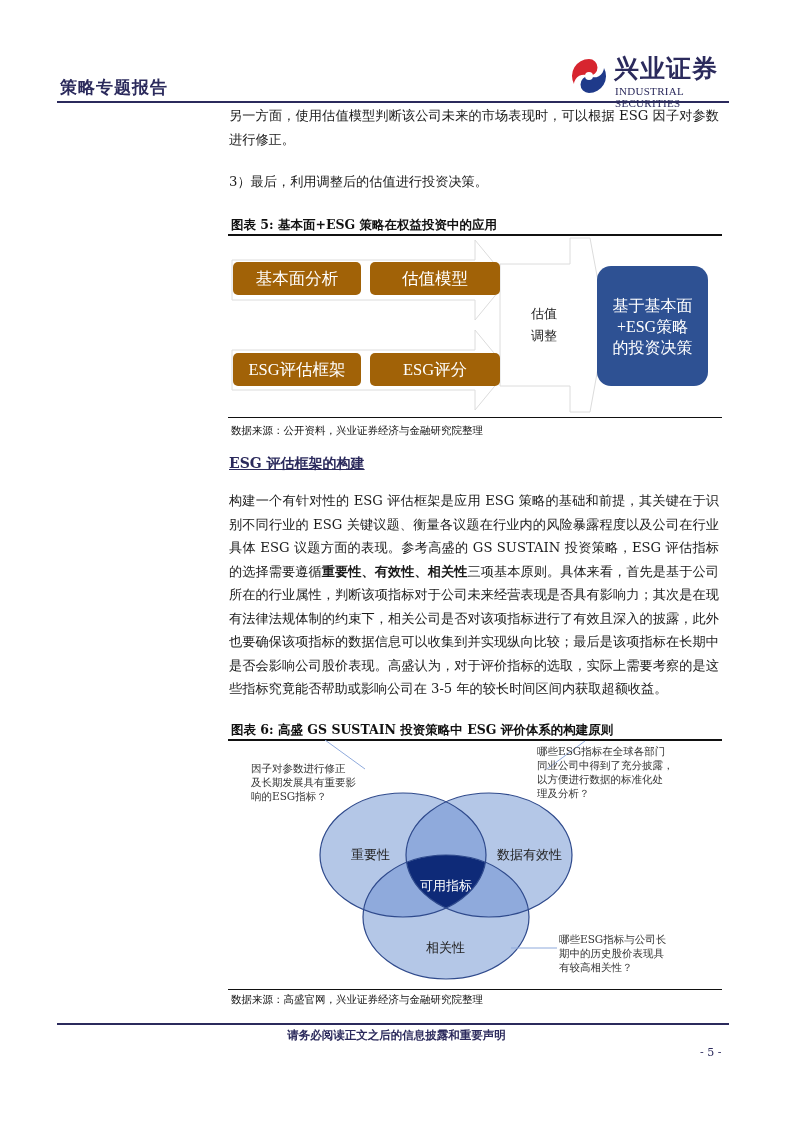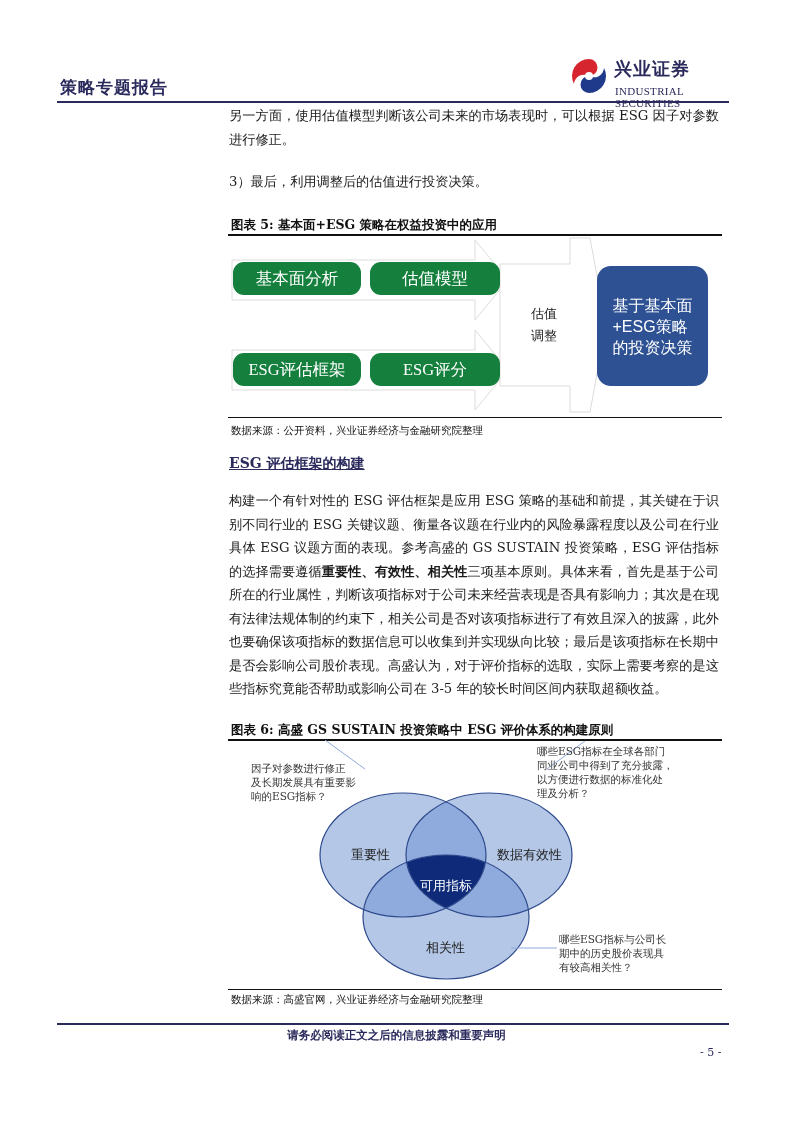--- a/index.html
+++ b/index.html
@@ -2,32 +2,32 @@
 <html><head>
 <meta charset="utf-8">
 <style>
   html, body { margin:0; padding:0; background:#ffffff; }
   body { width:793px; height:1122px; position:relative; overflow:hidden;
          font-family:"DejaVu Serif","Liberation Serif",serif; color:#1a1a1a; }
   .abs { position:absolute; }
   .hdr-title { left:60px; top:76px; font-size:17px; font-weight:bold; color:#2b2a5c; letter-spacing:1px; }
   .hdr-rule { left:57px; top:101px; width:672px; height:2px; background:#2b2a5c; }
   .logo { left:570px; top:54px; width:165px; height:44px; }
-  .logo-cn { position:absolute; left:44px; top:0px; font-size:18px; font-weight:bold; color:#2b2a5c; letter-spacing:1px; line-height:30px; }
+  .logo-cn { position:absolute; left:44px; top:0px; font-size:25px; font-weight:bold; color:#2b2a5c; letter-spacing:1px; line-height:30px; }
   .logo-en { position:absolute; left:45px; top:31px; font-size:11px; color:#2b2a5c; letter-spacing:0.3px; font-family:"Liberation Serif",serif; }
   .body-text { left:229px; width:490px; font-size:13.2px; line-height:23.5px; text-align:justify; }
   .fig-title { left:231px; font-size:12.5px; font-weight:bold; color:#111; }
   .fig-rule { left:228px; width:494px; height:1.5px; background:#111; }
   .source { left:231px; font-size:10.5px; color:#111; }
   .section-h { left:229px; top:455px; font-size:14px; font-weight:bold; color:#2b2a5c; text-decoration:underline; }
-  .box { position:absolute; background:#15803d; color:#fff; border-radius:11px; font-family:"Liberation Serif",serif;
+  .box { position:absolute; background:#a16207; color:#fff; border-radius:5px; font-family:"Liberation Serif",serif;
          font-size:16.5px; display:flex; align-items:center; justify-content:center; }
   .adj { position:absolute; font-size:13px; color:#222; text-align:center; line-height:22px; font-family:"Liberation Serif",serif; }
   .final { position:absolute; background:#2e5193; color:#fff; border-radius:14px; font-size:16px; line-height:21px;
-           display:flex; align-items:center; justify-content:center; font-family:Liberation Sans, sans-serif; }
+           display:flex; align-items:center; justify-content:center; text-align:center; font-family:Liberation Serif, serif; }
   .callout { position:absolute; font-size:10.5px; line-height:14px; color:#333; }
   .venn-label { position:absolute; font-size:13px; color:#222; }
   .footer-rule { left:57px; top:1023px; width:672px; height:2px; background:#2b2a5c; }
   .footer-text { left:0; width:793px; top:1028px; text-align:center; font-size:11.5px; font-weight:bold; color:#2b2a5c; }
   .page-num { left:700px; top:1046px; font-size:11px; color:#2b2a5c; }
   b.em { font-weight:bold; }
 </style>
 </head>
 <body>
 

